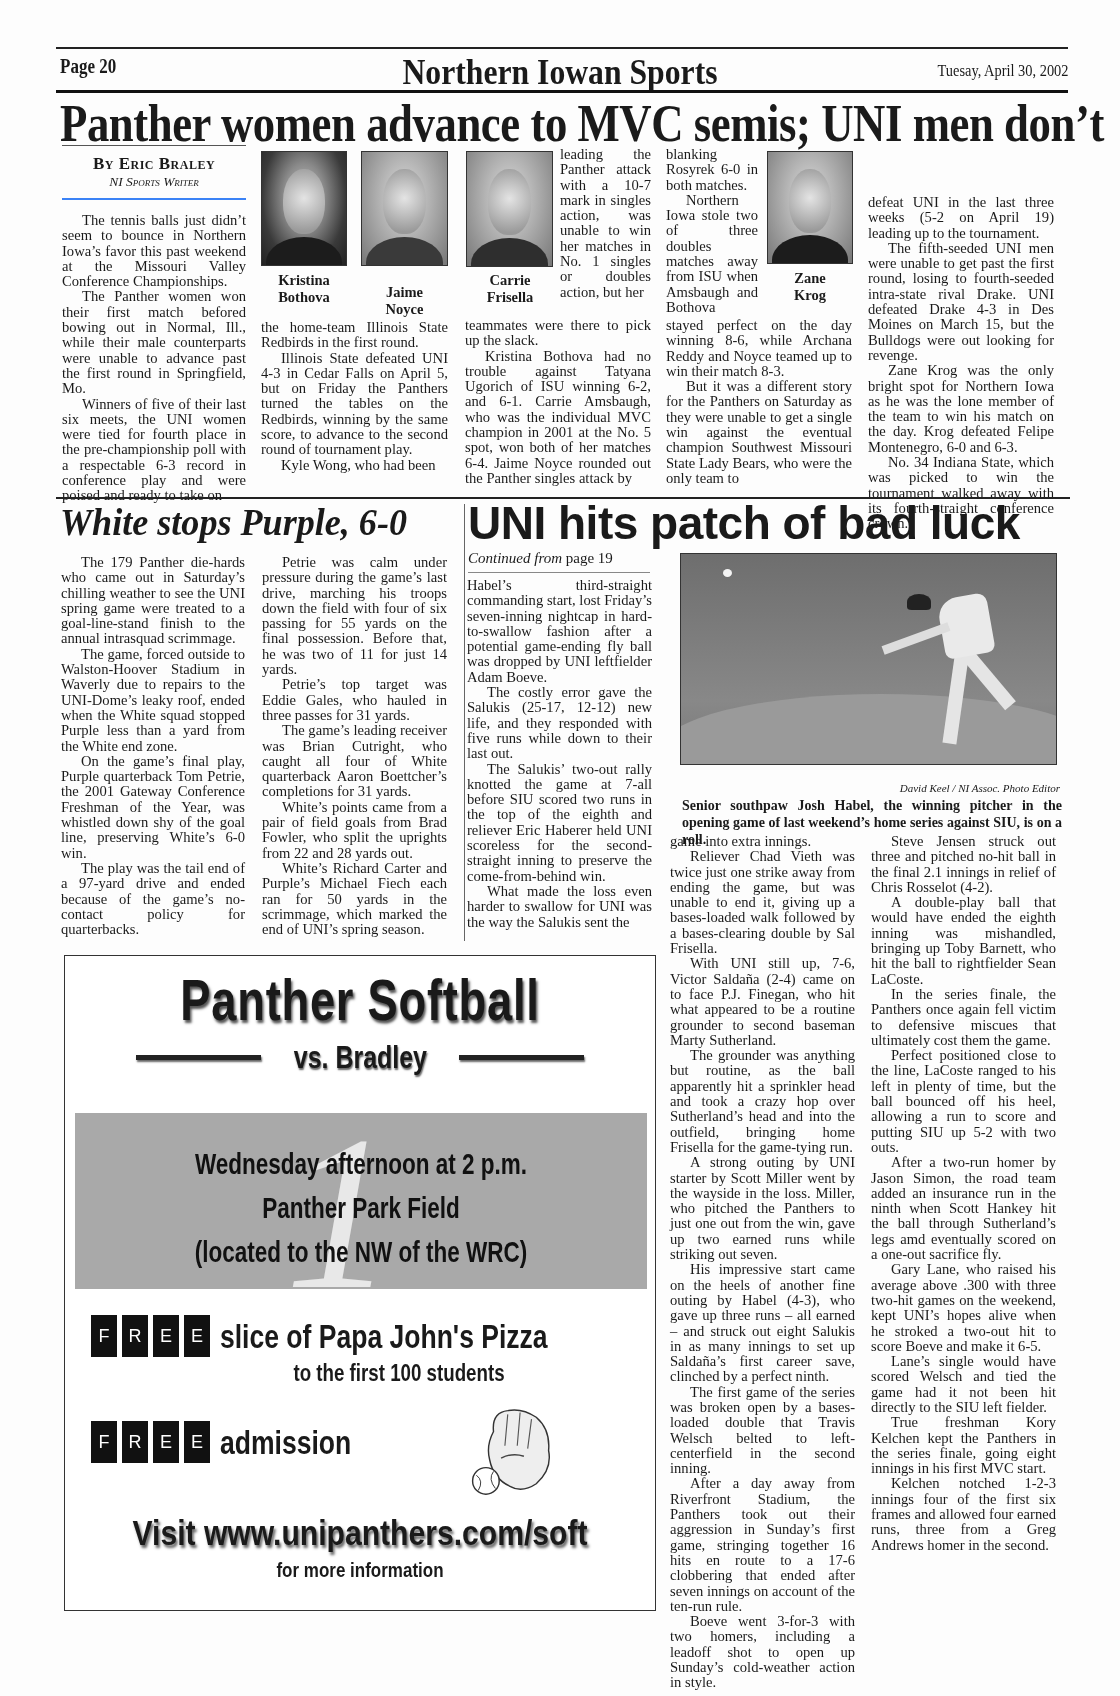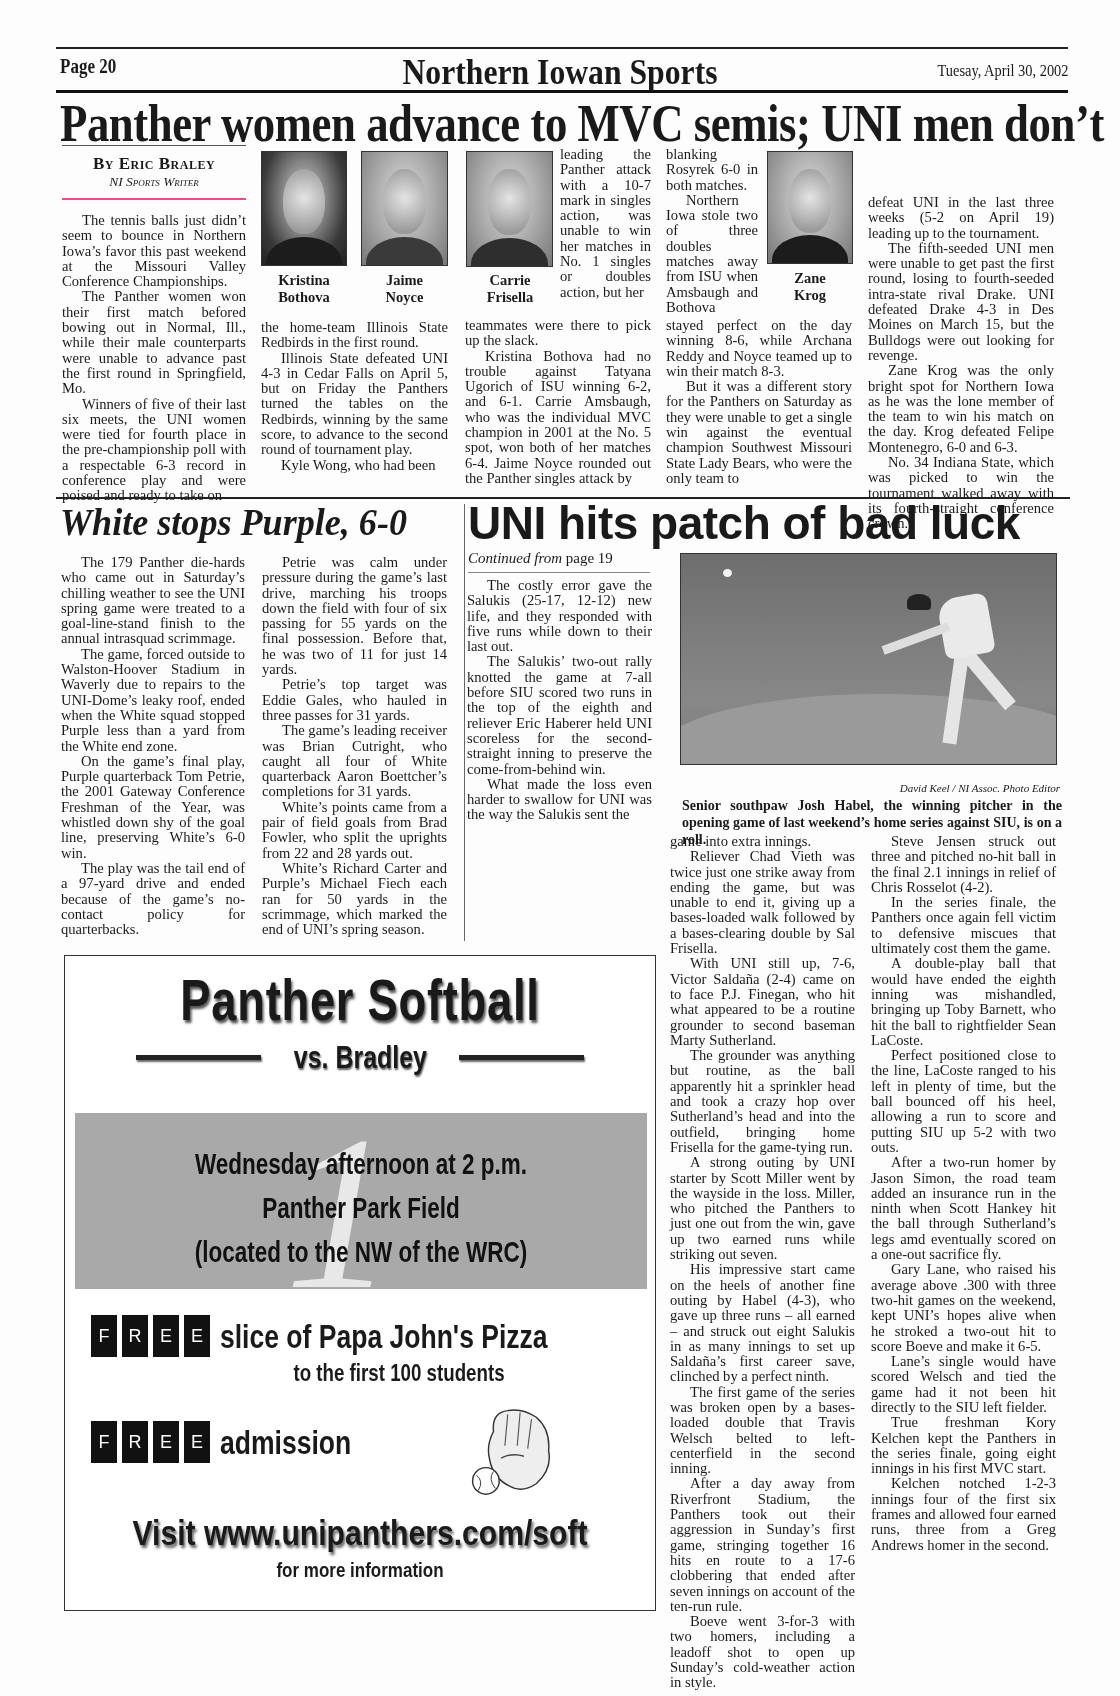--- a/index.html
+++ b/index.html
@@ -15,21 +15,21 @@
   .paper-name { left: 0; width: 1120px; top: 51px; text-align: center; font-size: 36px; font-weight: bold; transform: scaleX(0.88); }
   .paper-date { right: 52px; top: 62px; font-size: 16px; transform: scaleX(0.9); transform-origin: right; }
 
   .headline-main { left: 60px; top: 94px; width: 1010px; font-size: 52px; font-weight: bold; white-space: nowrap; letter-spacing: -0.5px; transform: scaleX(0.86); transform-origin: left; }
 
   
   .col { position: absolute; font-size: 14.6px; line-height: 15.3px; text-align: justify; hyphens: none; }
   .col p { text-indent: 20px; }
   .col p.noind { text-indent: 0; }
 
-  .byline-box { left: 62px; top: 145px; width: 184px; border-top: 1px solid #555; border-bottom: 2px solid #ec4899; padding: 8px 0 8px; text-align: center; }
+  .byline-box { left: 62px; top: 145px; width: 184px; border-top: 1px solid #555; border-bottom: 2px solid #3b82f6; padding: 8px 0 8px; text-align: center; }
   .byline-name { font-size: 17px; font-weight: bold; font-variant: small-caps; letter-spacing: 0.5px; }
   .byline-role { font-size: 13.5px; font-style: italic; font-variant: small-caps; }
 
   .photo { position: absolute; background: radial-gradient(ellipse at 50% 40%, #c8c8c8 0%, #8a8a8a 35%, #3a3a3a 70%, #222 100%); border: 1px solid #333; overflow: hidden; }
   .photo .face { position: absolute; left: 25%; top: 15%; width: 50%; height: 58%; border-radius: 48% 48% 45% 45%; background: radial-gradient(circle at 50% 45%, #e4e4e4, #9a9a9a 80%); }
   .photo .shoulders { position: absolute; left: 5%; bottom: -20%; width: 90%; height: 45%; border-radius: 50% 50% 0 0; background: #1c1c1c; }
   .photo.bg-light { background: radial-gradient(ellipse at 50% 40%, #ddd 0%, #aaa 50%, #777 100%); }
   .cap-name { position: absolute; text-align: center; font-weight: bold; font-size: 14.5px; line-height: 17px; }
 
   .section-rule { left: 56px; top: 497px; width: 1014px; height: 2px; background: #222; }
@@ -100,21 +100,21 @@
     <div class="face"></div>
 </div>
 <div class="photo bg-light" style="left:361px; top:151px; width:87px; height:115px;">
   <div class="shoulders" style="background:#3a3a3a"></div>
     <div class="face"></div>
 </div>
 <div class="cap-name" style="left:261px; top:272px; width:86px;">
   <div>Kristina</div>
   <div>Bothova</div>
 </div>
-<div class="cap-name" style="left:361px; top:272px; width:87px;">
+<div class="cap-name" style="left:361px; top:284px; width:87px;">
   <div>Jaime</div>
   <div>Noyce</div>
 </div>
 
 <div class="col" style="left:261px; top:320px; width:187px;">
   <p class="noind">the home-team Illinois State Redbirds in the first round.</p>
   <p>Illinois State defeated UNI 4-3 in Cedar Falls on April 5, but on Friday the Panthers turned the tables on the Redbirds, winning by the same score, to advance to the second round of tournament play.</p>
   <p>Kyle Wong, who had been</p>
 </div>
 
@@ -178,20 +178,21 @@
   <p>The game’s leading receiver was Brian Cutright, who caught all four of White quarterback Aaron Boettcher’s completions for 31 yards.</p>
   <p>White’s points came from a pair of field goals from Brad Fowler, who split the uprights from 22 and 28 yards out.</p>
   <p>White’s Richard Carter and Purple’s Michael Fiech each ran for 50 yards in the scrimmage, which marked the end of UNI’s spring season.</p>
 </div>
 
 <h2 class="abs hl-uni">UNI hits patch of bad luck</h2>
 <div class="abs continued"><i>Continued from</i><span> page 19</span></div>
 <div class="abs cont-rule"></div>
 
 <div class="col" style="left:467px; top:578px; width:185px;">
+  <p class="noind">Habel’s third-straight commanding start, lost Friday’s seven-inning nightcap in hard-to-swallow fashion after a potential game-ending fly ball was dropped by UNI leftfielder Adam Boeve.</p>
   <p>The costly error gave the Salukis (25-17, 12-12) new life, and they responded with five runs while down to their last out.</p>
   <p>The Salukis’ two-out rally knotted the game at 7-all before SIU scored two runs in the top of the eighth and reliever Eric Haberer held UNI scoreless for the second-straight inning to preserve the come-from-behind win.</p>
   <p>What made the loss even harder to swallow for UNI was the way the Salukis sent the</p>
 </div>
 
 <div class="abs action-photo">
   <div class="mound"></div>
   <div class="ball"></div>
   <div class="pitcher-leg1"></div>
   <div class="pitcher-leg2"></div>
@@ -209,22 +210,22 @@
   <p>The grounder was anything but routine, as the ball apparently hit a sprinkler head and took a crazy hop over Sutherland’s head and into the outfield, bringing home Frisella for the game-tying run.</p>
   <p>A strong outing by UNI starter by Scott Miller went by the wayside in the loss. Miller, who pitched the Panthers to just one out from the win, gave up two earned runs while striking out seven.</p>
   <p>His impressive start came on the heels of another fine outing by Habel (4-3), who gave up three runs – all earned – and struck out eight Salukis in as many innings to set up Saldaña’s first career save, clinched by a perfect ninth.</p>
   <p>The first game of the series was broken open by a bases-loaded double that Travis Welsch belted to left-centerfield in the second inning.</p>
   <p>After a day away from Riverfront Stadium, the Panthers took out their aggression in Sunday’s first game, stringing together 16 hits en route to a 17-6 clobbering that ended after seven innings on account of the ten-run rule.</p>
   <p>Boeve went 3-for-3 with two homers, including a leadoff shot to open up Sunday’s cold-weather action in style.</p>
 </div>
 
 <div class="col" style="left:871px; top:834px; width:185px;">
   <p>Steve Jensen struck out three and pitched no-hit ball in the final 2.1 innings in relief of Chris Rosselot (4-2).</p>
+  <p>A double-play ball that would have ended the eighth inning was mishandled, bringing up Toby Barnett, who hit the ball to rightfielder Sean LaCoste.</p>
   <p>In the series finale, the Panthers once again fell victim to defensive miscues that ultimately cost them the game.</p>
-  <p>A double-play ball that would have ended the eighth inning was mishandled, bringing up Toby Barnett, who hit the ball to rightfielder Sean LaCoste.</p>
   <p>Perfect positioned close to the line, LaCoste ranged to his left in plenty of time, but the ball bounced off his heel, allowing a run to score and putting SIU up 5-2 with two outs.</p>
   <p>After a two-run homer by Jason Simon, the road team added an insurance run in the ninth when Scott Hankey hit the ball through Sutherland’s legs amd eventually scored on a one-out sacrifice fly.</p>
   <p>Gary Lane, who raised his average above .300 with three two-hit games on the weekend, kept UNI’s hopes alive when he stroked a two-out hit to score Boeve and make it 6-5.</p>
   <p>Lane’s single would have scored Welsch and tied the game had it not been hit directly to the SIU left fielder.</p>
   <p>True freshman Kory Kelchen kept the Panthers in the series finale, going eight innings in his first MVC start.</p>
   <p>Kelchen notched 1-2-3 innings four of the first six frames and allowed four earned runs, three from a Greg Andrews homer in the second.</p>
 </div>
 
 <div class="abs ad">
   <div class="ad-title">Panther Softball</div>

